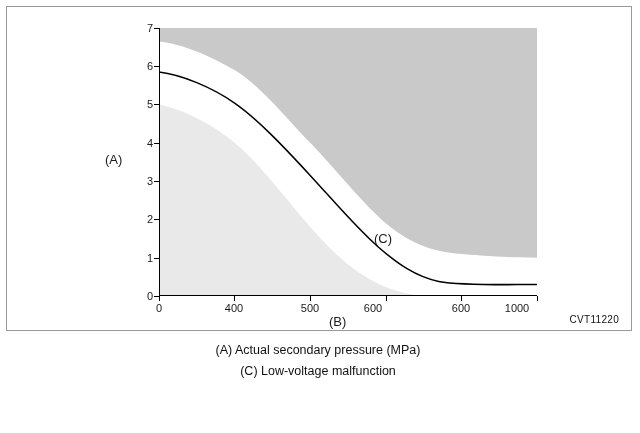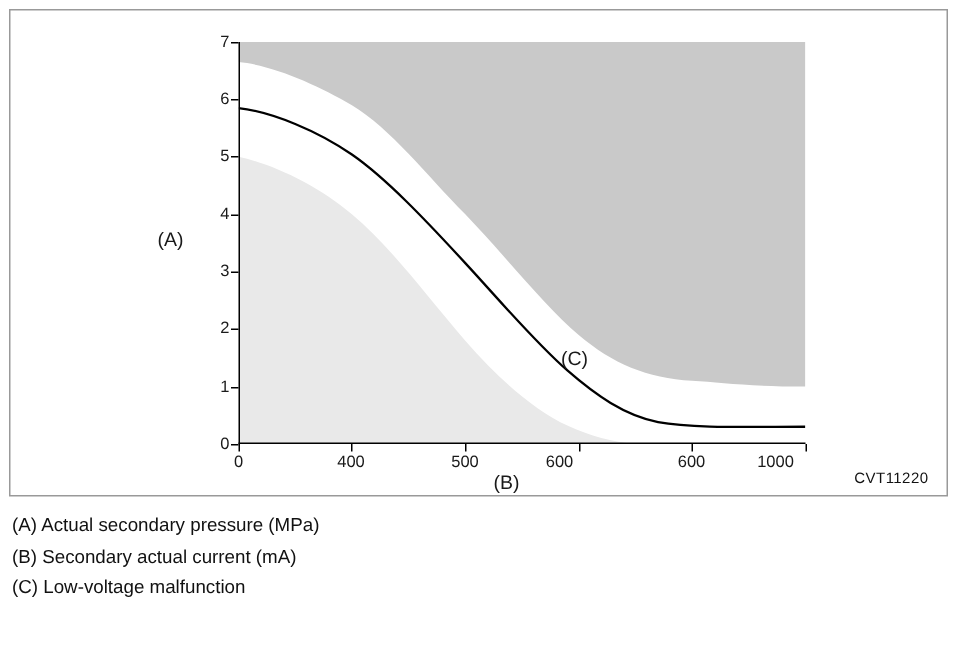--- a/index.html
+++ b/index.html
@@ -85,21 +85,21 @@
   }
 
   .legend{
     position:absolute;
     left:8px; top:340px;
     width:620px;
     font-size:12.5px;
     line-height:20.5px;
     color:#111111;
   }
-  .legend div{white-space:nowrap;}
+  .legend div{white-space:nowrap;text-align:center;}
 </style>
 </head>
 <body>
 
 <div id="root">
 
   <div class="figure-box">
 
     <div class="plot-wrap">
 
@@ -152,17 +152,16 @@
     </div>
 
     <div class="axis-title-a">(A)</div>
     <div class="axis-title-b">(B)</div>
 
     <div class="code">CVT11220</div>
   </div>
 
   <div class="legend">
     <div>(A) Actual secondary pressure (MPa)</div>
-    <div>(B) Secondary actual current (mA)</div>
     <div>(C) Low-voltage malfunction</div>
   </div>
 
 </div>
 
 </body></html>

